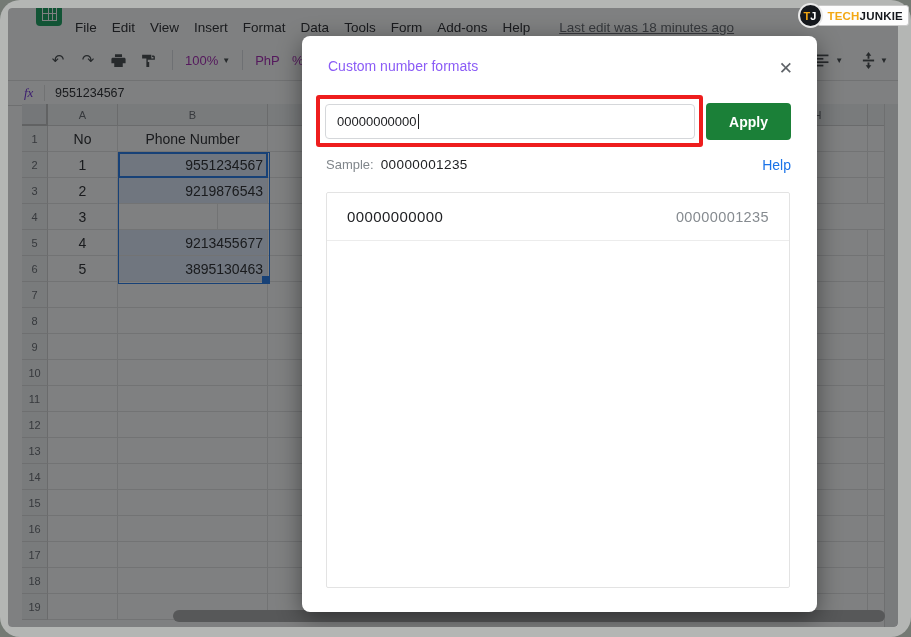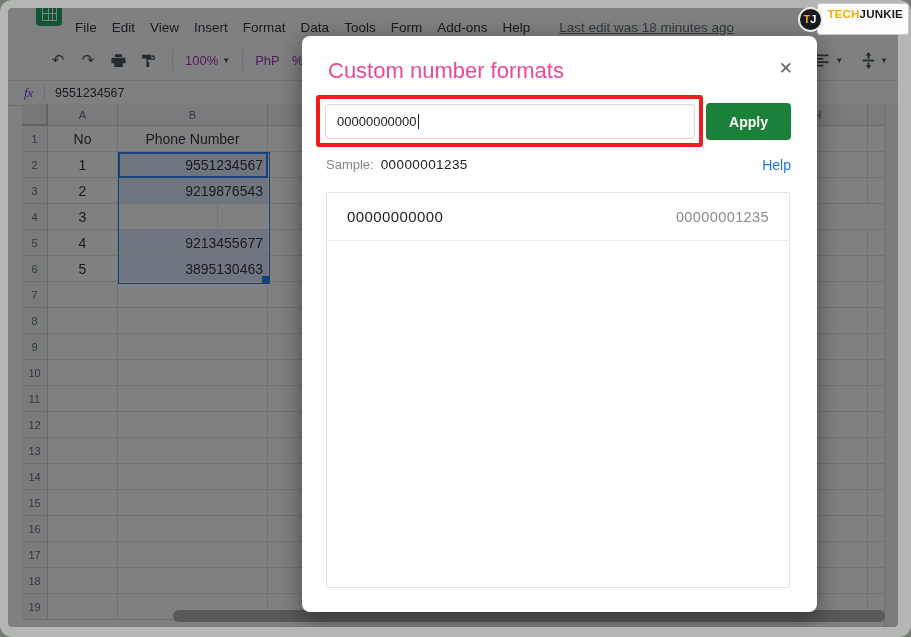--- a/index.html
+++ b/index.html
@@ -1,18 +1,18 @@
 <!DOCTYPE html>
 <html style="--red: #ee1d1d; --green: #1b8038; --blue: #1a73e8; --selblue: #1a73e8;"><head>
 <meta charset="utf-8">
 <style>
   html,body{margin:0;padding:0;background:#747a74;font-family:"Liberation Sans",sans-serif;}
   .stage{position:relative;width:911px;height:637px;overflow:hidden;background:#747a74;}
   
-  .frame{position:absolute;inset:0;background:#b4b6b4;border-radius:12px;}
+  .frame{position:absolute;inset:0;background:#b4b6b4;border-radius:20px;}
   .app-clip{position:absolute;left:8px;top:8px;right:13px;bottom:10px;background:#fff;overflow:hidden;border-radius:4px;}
 
   
   .sheets-logo{position:absolute;left:28px;top:-8px;width:26px;height:26px;background:#0f9d58;border-radius:4px;z-index:1;}
   .sheets-logo .glyph{position:absolute;left:6px;top:7px;width:13px;height:12px;border:1.6px solid #fff;
     background-image:
       linear-gradient(to right, transparent 4.5px,#fff 4.5px,#fff 6px,transparent 6px),
       linear-gradient(to right, transparent 8.5px,#fff 8.5px,#fff 10px,transparent 10px),
       linear-gradient(to bottom, transparent 5px,#fff 5px,#fff 6.5px,transparent 6.5px);}
   .menubar{position:absolute;left:67px;top:6px;height:26px;display:flex;align-items:center;gap:15px;font-size:13.5px;color:#202124;}
@@ -50,21 +50,21 @@
   .fill-handle{position:absolute;left:240px;top:172px;width:7px;height:7px;background:var(--selblue);pointer-events:none;}
   .vscroll{position:absolute;right:0;top:96px;width:13px;bottom:0;background:#f1f3f4;border-left:1px solid #d9d9d9;}
   .hscroll{position:absolute;left:165px;top:602px;width:712px;height:12px;background:#a6a6a6;border-radius:6px;}
 
   
   .dim{position:absolute;inset:0;background:rgba(22,24,26,0.55);z-index:5;}
 
   
   .dialog{position:absolute;left:294px;top:28px;width:515px;height:576px;background:#fff;border-radius:8px;
     box-shadow:0 6px 24px rgba(0,0,0,0.45);z-index:10;}
-  .dlg-title{position:absolute;left:26px;top:22px;font-size:22px;color:#ec4899;}
+  .dlg-title{position:absolute;left:26px;top:22px;font-size:14px;color:#8b5cf6;}
   .dlg-close{position:absolute;right:24px;top:22px;font-size:17px;color:#5f6368;cursor:pointer;}
   .red-box{position:absolute;left:14px;top:59px;width:387px;height:52px;border:4px solid var(--red);border-radius:3px;box-sizing:border-box;}
   .fmt-input{position:absolute;left:23px;top:68px;width:370px;height:35px;border:1px solid #d5d7da;border-radius:4px;
     box-sizing:border-box;display:flex;align-items:center;padding-left:11px;font-size:13px;color:#202124;background:#fff;}
   .cursor{display:inline-block;width:1px;height:15px;background:#202124;margin-left:1px;}
   .apply-btn{position:absolute;left:404px;top:67px;width:85px;height:37px;background:var(--green);color:#fff;
     border-radius:4px;display:flex;align-items:center;justify-content:center;font-size:14px;font-weight:bold;cursor:pointer;}
   .sample-row{position:absolute;left:24px;top:121px;width:465px;display:flex;align-items:flex-start;font-size:13px;}
   .sample-label{color:#80868b;}
   .sample-value{color:#202124;margin-left:7px;font-size:13.5px;letter-spacing:.4px;}
@@ -74,21 +74,21 @@
   .fmt-item .f{font-size:15px;color:#202124;letter-spacing:.4px;}
   .fmt-item .p{font-size:14.5px;color:#868b90;letter-spacing:.4px;}
 
   
   .watermark{position:absolute;right:2px;top:3px;z-index:30;display:flex;align-items:center;}
   .wm-circle{width:25px;height:25px;border-radius:50%;background:#15181d;border:2px solid #e9e9e9;box-sizing:border-box;
     display:flex;align-items:center;justify-content:center;font-size:11px;font-weight:bold;z-index:2;}
   .wm-circle .t{color:#f3a712;}
   .wm-circle .j{color:#fff;}
   .wm-chip{margin-left:-6px;height:19px;background:#fdfdfd;border:1px solid #c9c9c9;border-radius:3px;display:flex;align-items:center;
-    padding:0 5px 11px 10px;font-size:11.5px;font-weight:bold;letter-spacing:.2px;}
+    padding:0 5px 0 10px;font-size:11.5px;font-weight:bold;letter-spacing:.2px;}
   .wm-chip .tech{color:#f3a712;}
   .wm-chip .junkie{color:#15181d;}
 
   svg{display:block;}
 </style>
 </head>
 <body>
 
 <div class="stage">
   <div class="frame">

